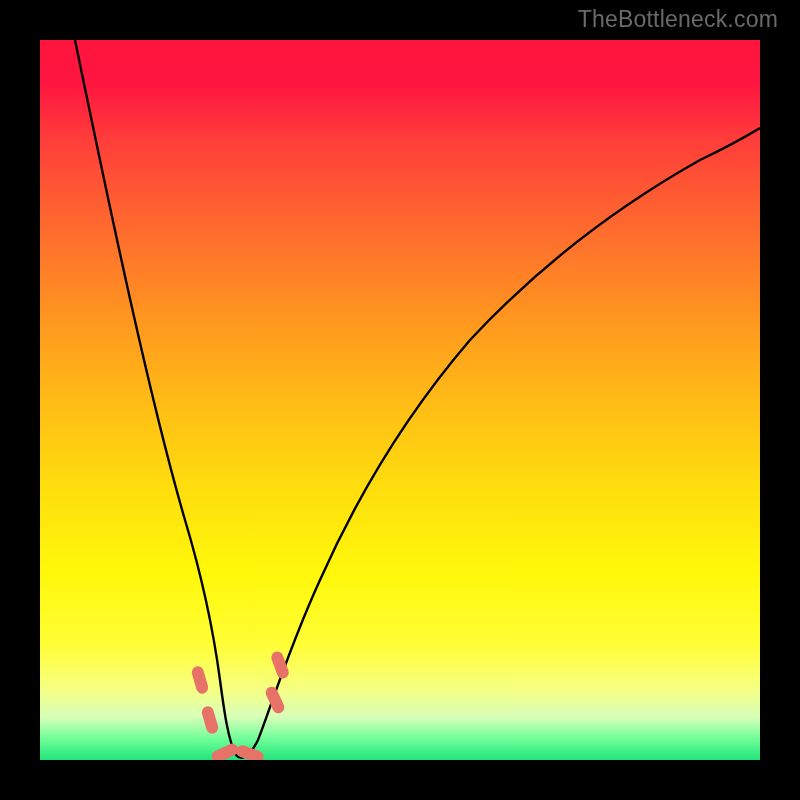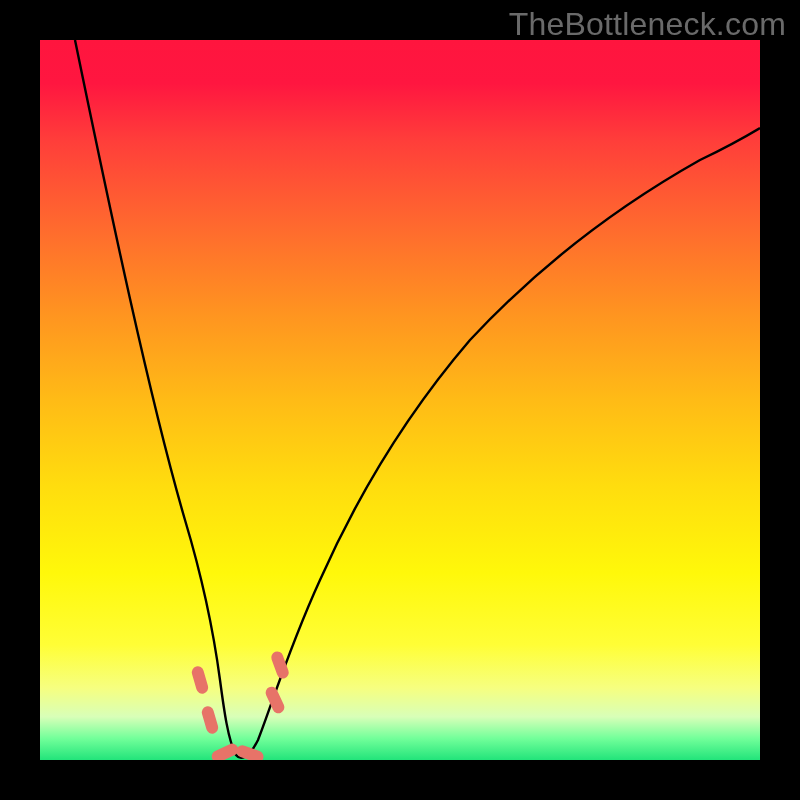--- a/index.html
+++ b/index.html
@@ -34,23 +34,23 @@
       #fff80a 74%,
       #fffe36 84%,
       #f6ff80 90%,
       #d8ffb8 94%,
       #72ff9a 97%,
       #22e47a 100%);
   }
   .watermark {
     position: absolute;
     top: 6px;
-    right: 14px;
+    right: 22px;
     color: #6a6a6a;
-    font-size: 32px;
+    font-size: 23px;
     font-weight: 400;
     letter-spacing: 0.2px;
   }
   svg.curve {
     position: absolute;
     left: 0;
     top: 0;
     width: 720px;
     height: 720px;
   }

